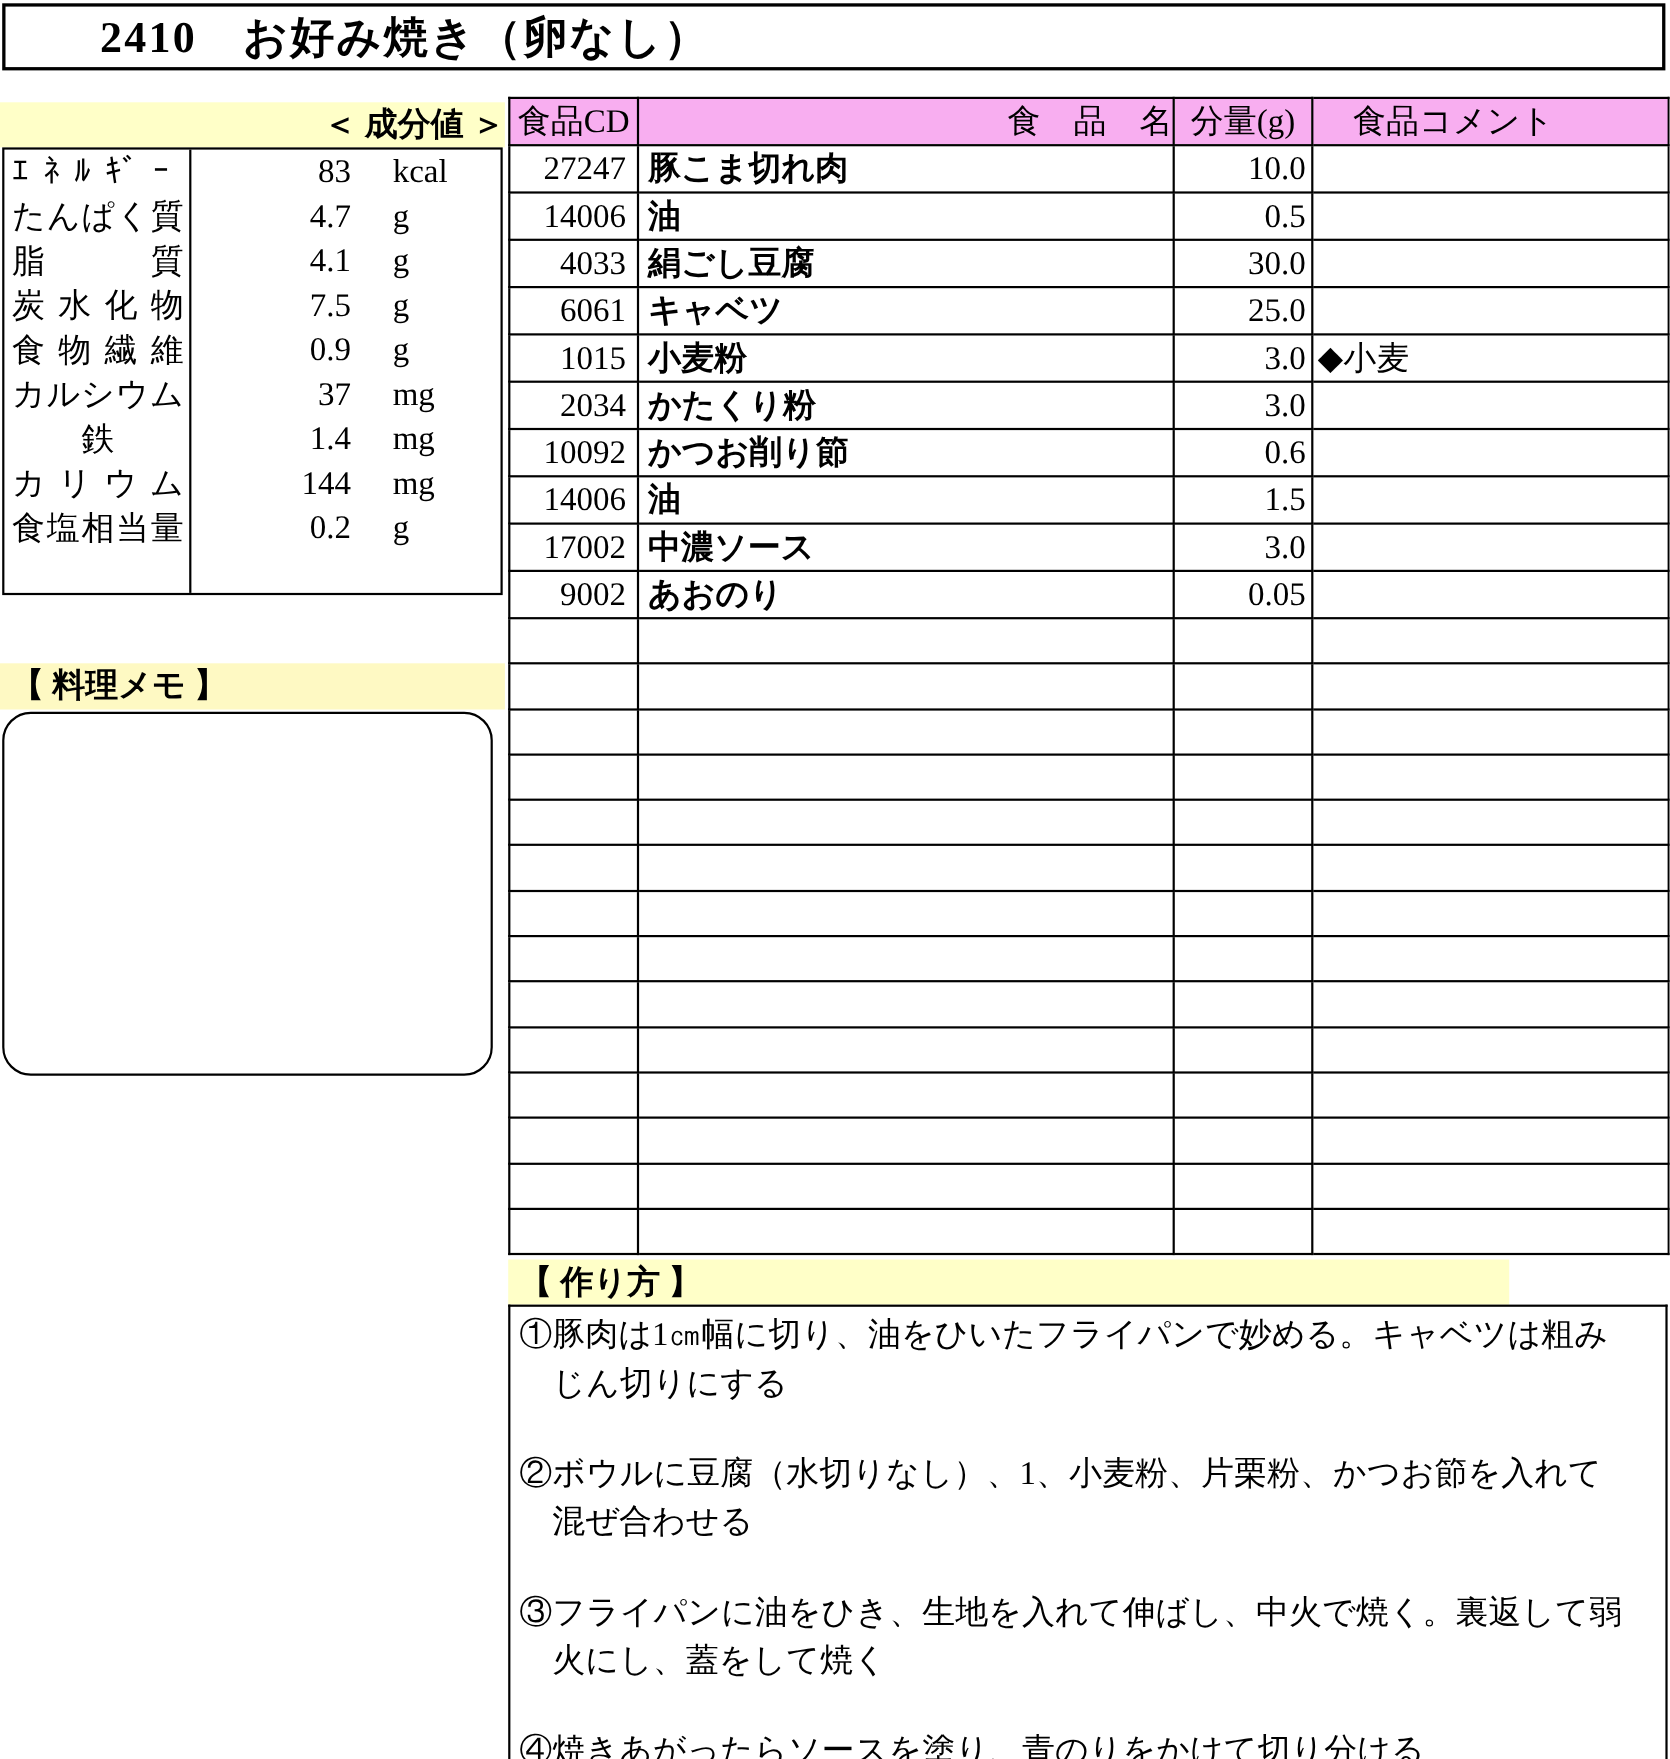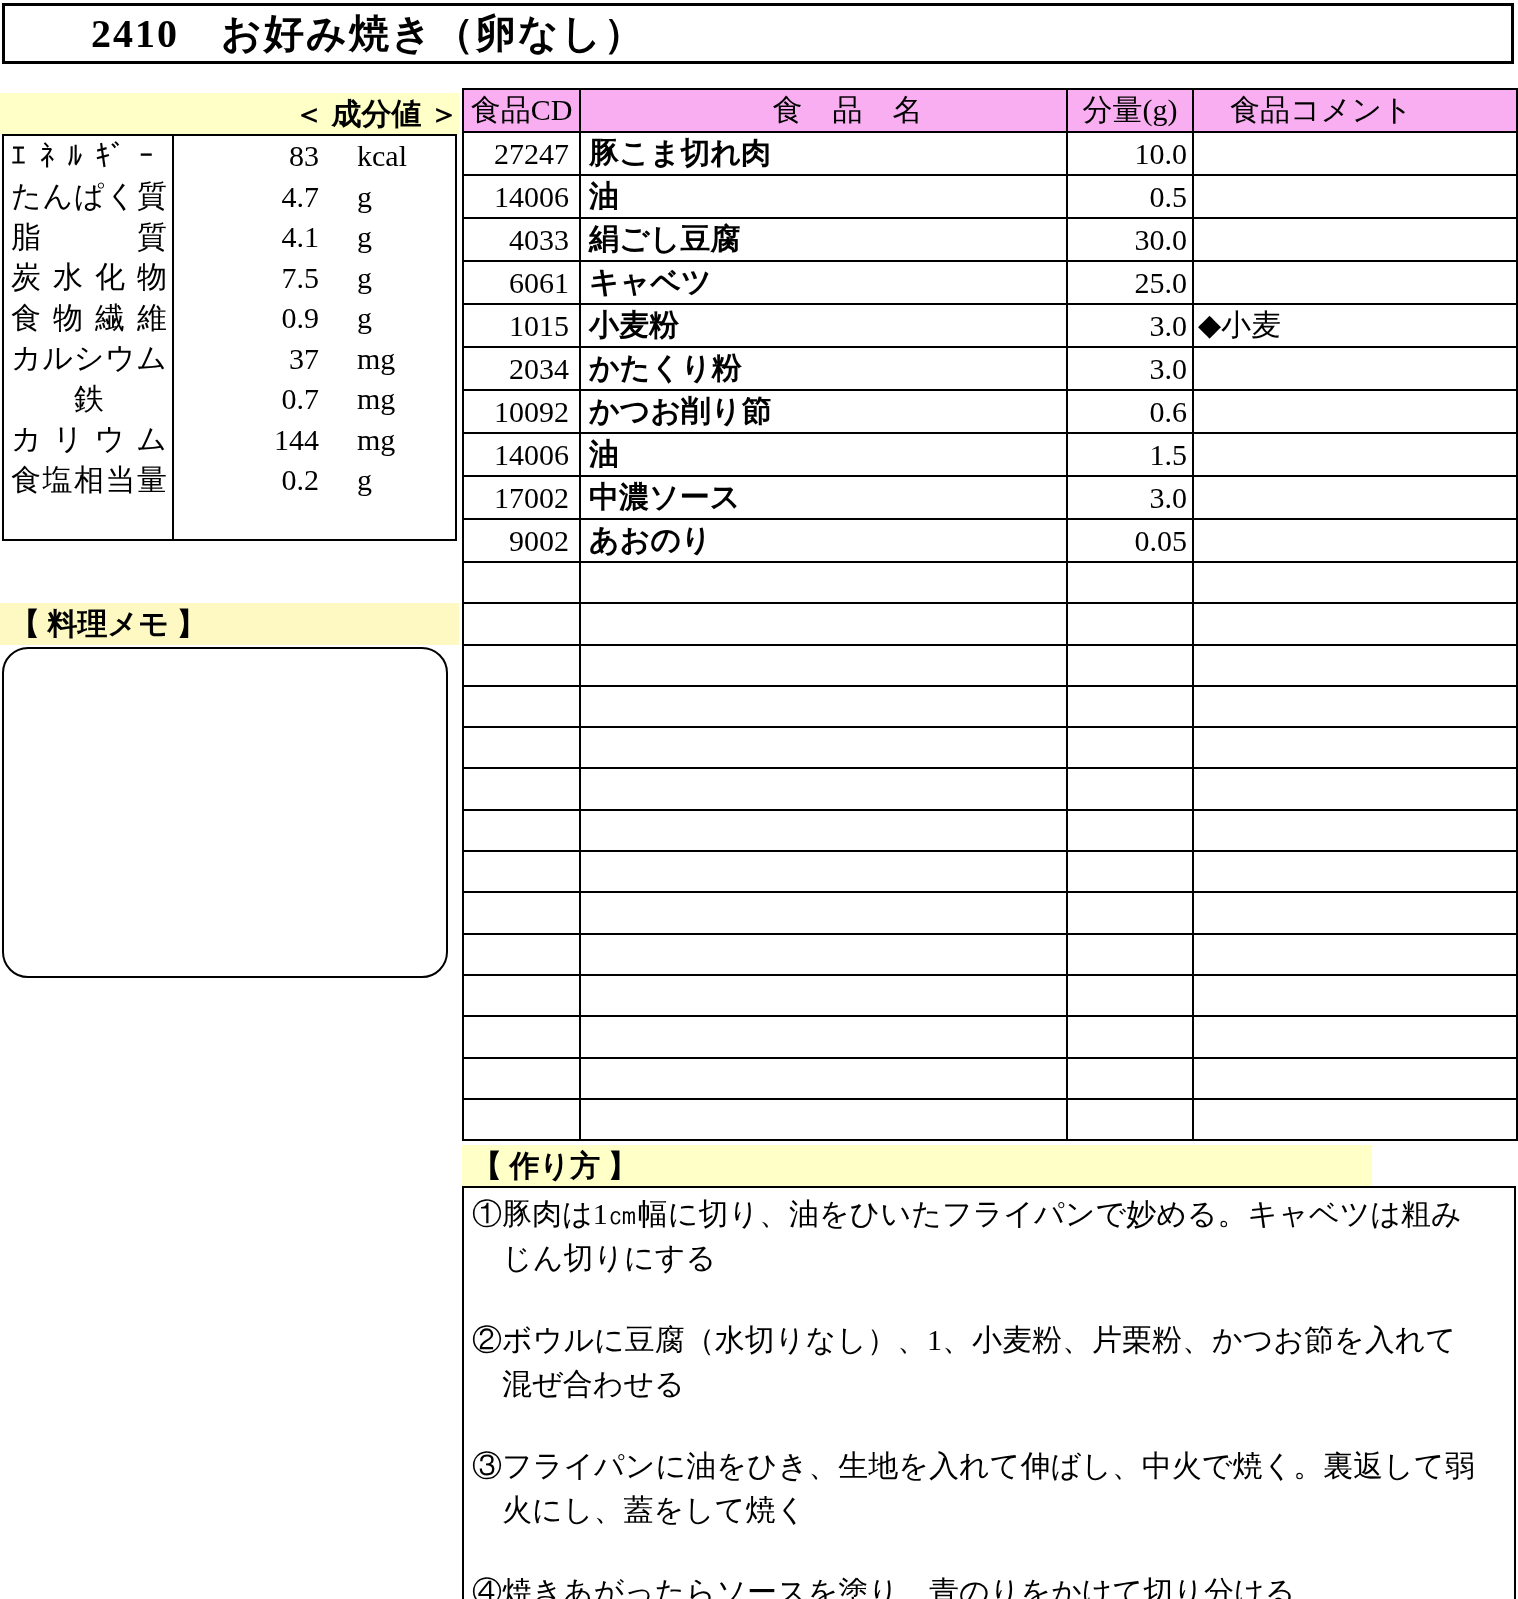--- a/index.html
+++ b/index.html
@@ -77,21 +77,21 @@
     border: 2px solid #000;
     overflow: hidden; white-space: nowrap;
   }
   .ing-table th { height: 43px; font-weight: normal; }
   .ing-table td { height: 41.3px; }
   col.c-cd  { width: 117px; }
   col.c-nm  { width: 487px; }
   col.c-amt { width: 126px; }
   col.c-cmt { width: 324px; }
   th.cd  { text-align: center; }
-  th.nm  { text-align: center; padding-left: 48px; }
+  th.nm  { text-align: right; padding-left: 48px; }
   th.amt { text-align: center; }
   th.cmt { text-align: left; padding-left: 36px; }
   td.cd  { text-align: right; padding-right: 10px; }
   td.nm  { text-align: left;  padding-left: 8px; font-weight: bold; }
   td.amt { text-align: right; padding-right: 5px; }
   td.cmt { text-align: left;  padding-left: 4px; }
 
   
   .instructions-box {
     position: absolute; left: 462px; top: 1186px;
@@ -143,21 +143,21 @@
       <div class="nvalue">0.9</div>
       <div class="nunit">g</div>
     </div>
     <div class="nrow">
       <div class="nlabel">カルシウム</div>
       <div class="nvalue">37</div>
       <div class="nunit">mg</div>
     </div>
     <div class="nrow">
       <div class="nlabel center">鉄</div>
-      <div class="nvalue">0.7</div>
+      <div class="nvalue">1.4</div>
       <div class="nunit">mg</div>
     </div>
     <div class="nrow">
       <div class="nlabel">カリウム</div>
       <div class="nvalue">144</div>
       <div class="nunit">mg</div>
     </div>
     <div class="nrow">
       <div class="nlabel">食塩相当量</div>
       <div class="nvalue">0.2</div>

